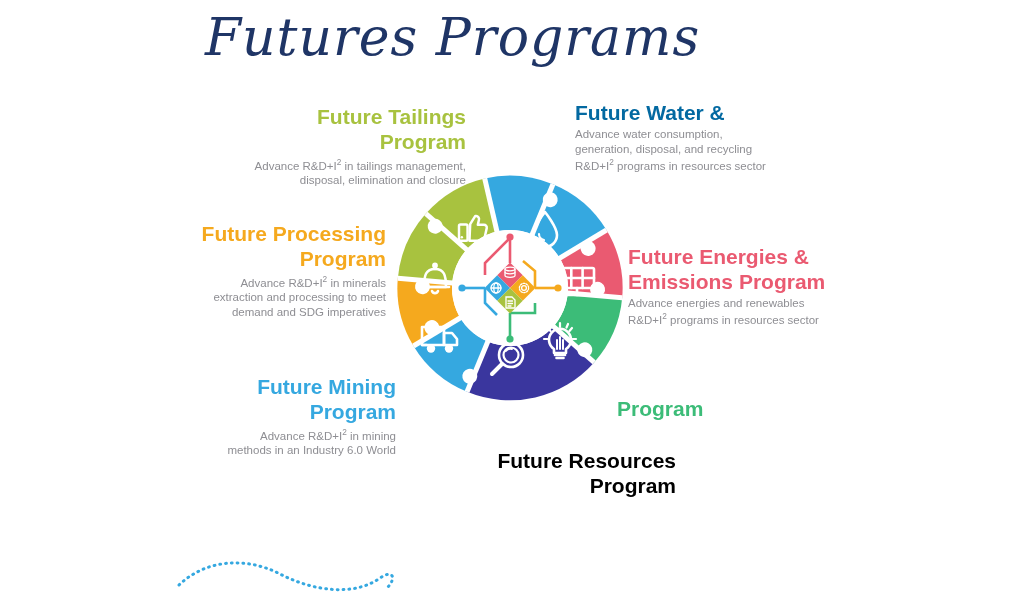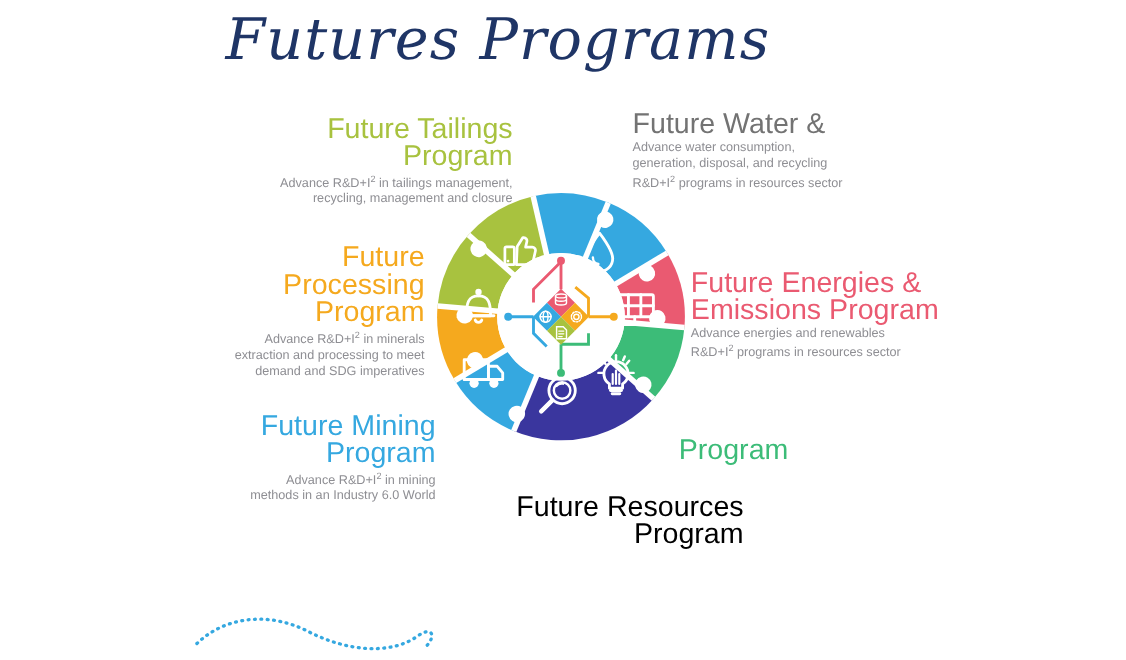--- a/index.html
+++ b/index.html
@@ -37,22 +37,22 @@
     text-align: left;
     line-height: 62px;
     white-space: nowrap;
   }
 
   
   .prog {
     position: absolute;
   }
   .prog .ptitle {
-    font-weight: 400;
-    font-size: 26px;
+    font-weight: 700;
+    font-size: 21px;
     line-height: 25px;
     margin: 0 0 2px 0;
   }
   .prog .pdesc {
     font-size: 11.5px;
     line-height: 14.5px;
     color: #8e8e93;
     margin: 0;
   }
   .align-right { text-align: right; }
@@ -95,26 +95,26 @@
 
   <div class="title">Futures Programs</div>
 
   <div class="prog align-right" id="prog-tailings">
     <div class="ptitle" style="color:#a8c23f;">
       <span>Future Tailings</span><br>
       <span>Program</span>
     </div>
     <div class="pdesc">
       <span>Advance R&amp;D+I<span class="sup">2</span>  in tailings management,</span><br>
-      <span>recycling, management and closure</span>
+      <span>disposal, elimination and closure</span>
     </div>
   </div>
 
   <div class="prog align-left" id="prog-water">
-    <div class="ptitle" style="color:#737373;">
+    <div class="ptitle" style="color:#0369a1;">
       <span>Future Water &amp;</span><br>
     </div>
     <div class="pdesc">
       <span>Advance water consumption,</span><br>
       <span>generation, disposal, and recycling</span><br>
       <span>R&amp;D+I<span class="sup">2</span> programs in resources sector</span>
     </div>
   </div>
 
   <div class="prog align-left" id="prog-energies">

